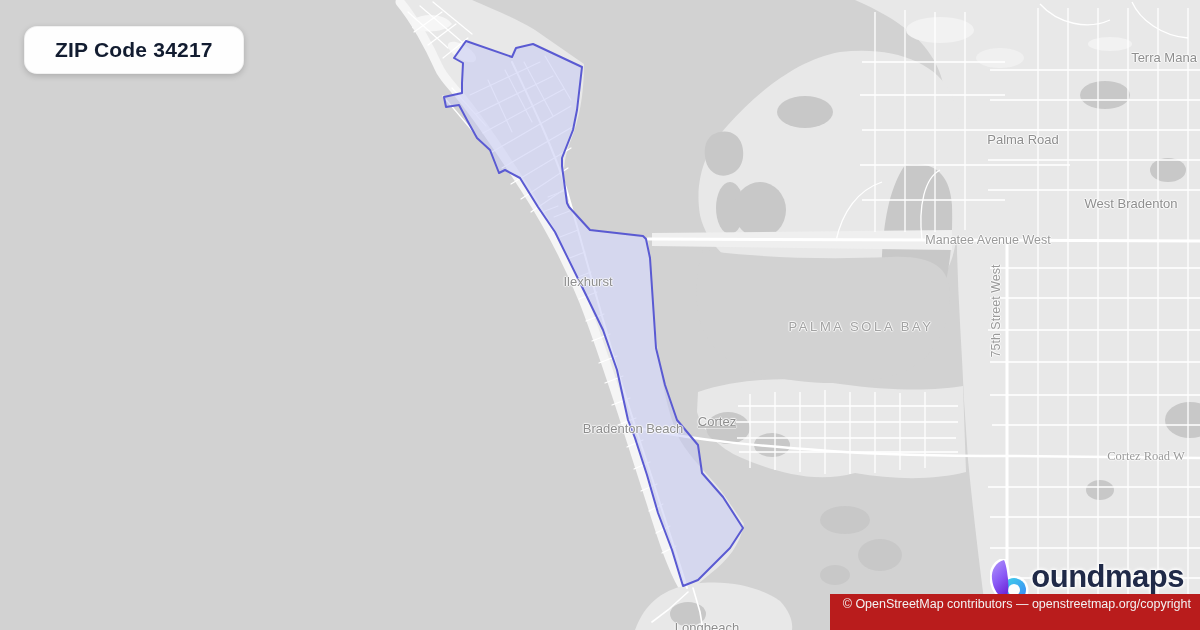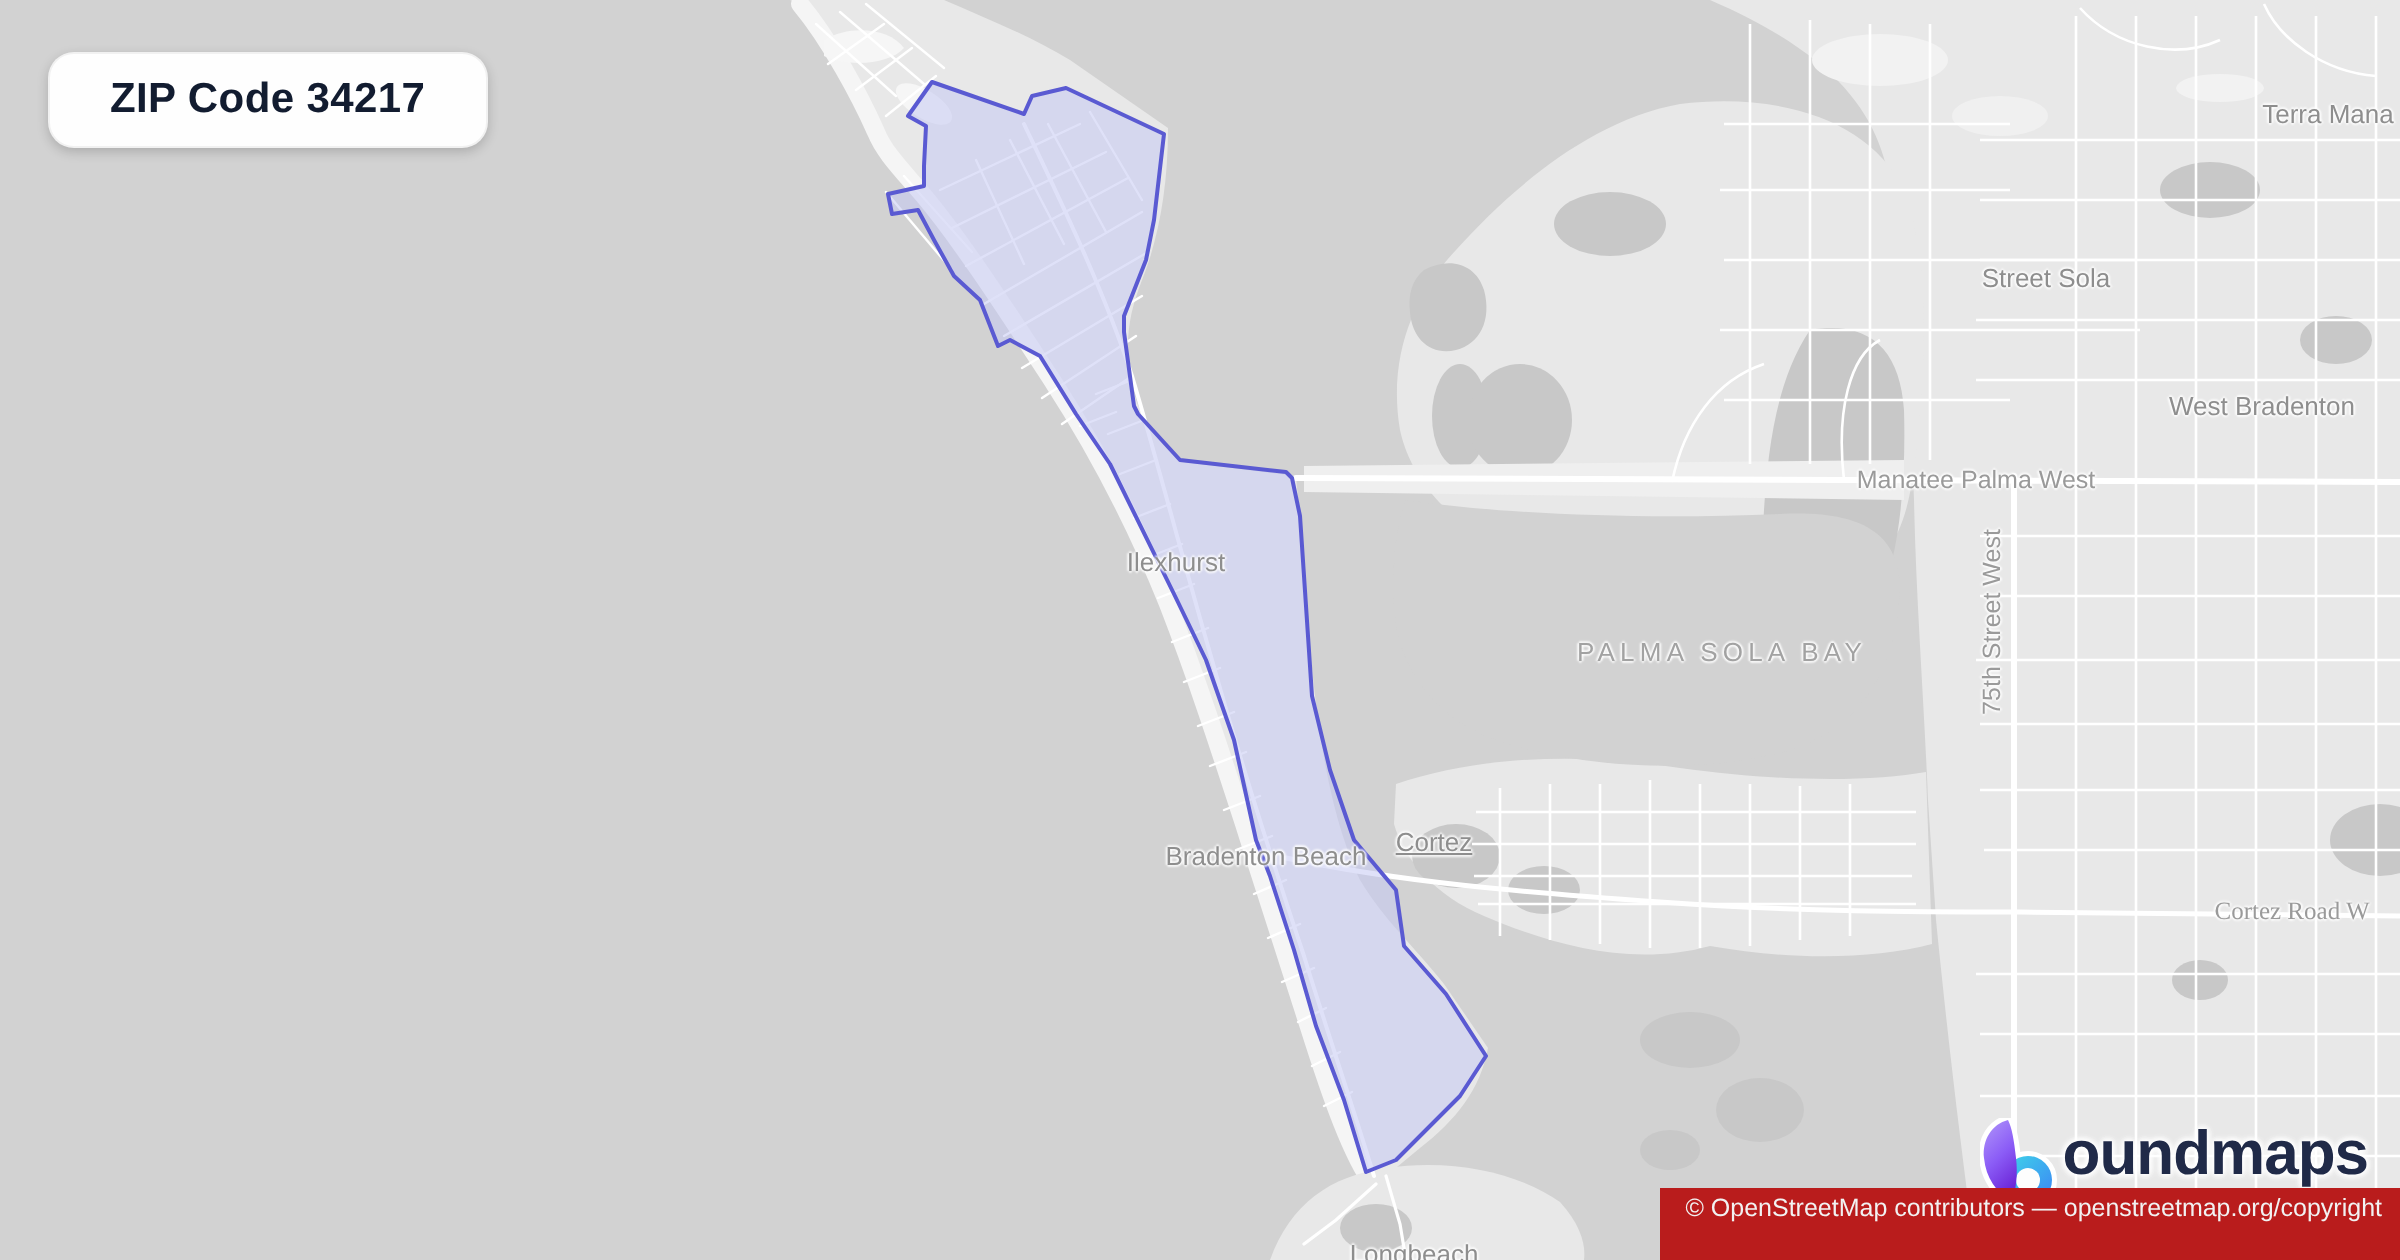--- a/index.html
+++ b/index.html
@@ -144,23 +144,23 @@
       <path stroke-width="1.2" d="M558,206 L540,213 M566,190 L548,197 M572,210 L554,217 M578,230 L560,237 M585,252 L567,259 M591,272 L573,279 M597,292 L579,299 M604,314 L586,321 M610,334 L592,341 M617,356 L599,363 M623,376 L605,383 M630,398 L612,405 M636,418 L618,425 M643,440 L627,447 M650,462 L634,469 M657,484 L641,491 M663,504 L649,511 M670,526 L656,533 M676,546 L662,553"></path>
       <path stroke-width="1.2" d="M470,95 L540,62 M476,114 L553,76 M483,133 L564,89 M492,152 L571,106 M502,168 L574,126 M511,184 L571,148 M521,199 L568,168 M531,212 L566,188 M505,70 L532,122 M524,62 L553,116 M545,56 L571,100 M488,80 L512,132"></path>
       <path stroke-width="1.2" d="M408,12 L448,48 M420,6 L462,42 M433,2 L472,34 M414,32 L442,12 M428,45 L456,24 M443,58 L468,38 M452,88 L486,126 M443,96 L476,135"></path>
       <path stroke-width="1.6" d="M688,592 L668,610 L652,622 M693,588 L700,612 L703,630"></path>
     </g>
 
     <polygon fill="#c5c9f2" fill-opacity="0.55" stroke="#5a5ad2" stroke-width="2" stroke-linejoin="round" points="466,41 512,57 516,48 533,44 582,67 577,110 573,130 562,158 562,166 567,203 569,207 590,230 643,236 646,239 650,258 656,348 665,385 677,420 698,445 702,473 723,497 743,528 730,548 698,580 683,586 672,550 658,513 647,475 635,438 628,420 617,370 603,330 587,297 555,232 538,207 520,178 505,170 499,173 490,150 477,138 467,120 459,105 446,107 444,97 462,93 462,83 463,63 454,58"></polygon>
   </svg>
 
   <div class="label" style="left:1164px; top:57px;">Terra Mana</div>
-  <div class="label" style="left:1023px; top:139px;">Street Sola</div>
+  <div class="label" style="left:1023px; top:139px;">Palma Road</div>
   <div class="label" style="left:1131px; top:203px;">West Bradenton</div>
-  <div class="label road" style="left:988px; top:240px;">Manatee Palma West</div>
+  <div class="label road" style="left:988px; top:240px;">Manatee Avenue West</div>
   <div class="label vroad" style="left:996px; top:311px;">75th Street West</div>
   <div class="label" style="left:588px; top:281px;">Ilexhurst</div>
   <div class="label water" style="left:839px; top:326px;padding-left:44px;">PALMA SOLA BAY</div>
   <div class="label" style="left:633px; top:428px;">Bradenton Beach</div>
   <div class="label" style="left:717px; top:421px;text-decoration:underline;">Cortez</div>
   <div class="label road" style="left:1146px; top:456px;font-family:Liberation Serif, serif;">Cortez Road W</div>
   <div class="label" style="left:707px; top:627px;">Longbeach</div>
 
   <div class="badge">
     <span>ZIP Code 34217</span>

